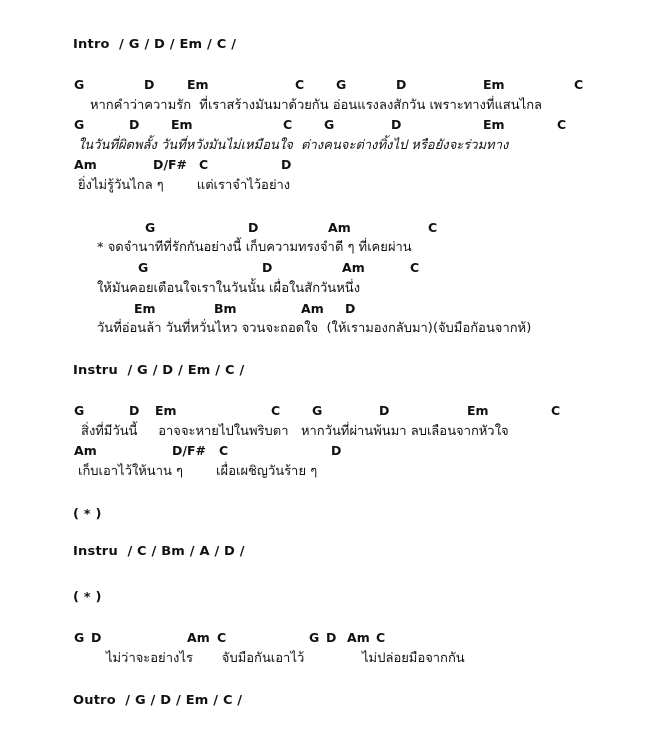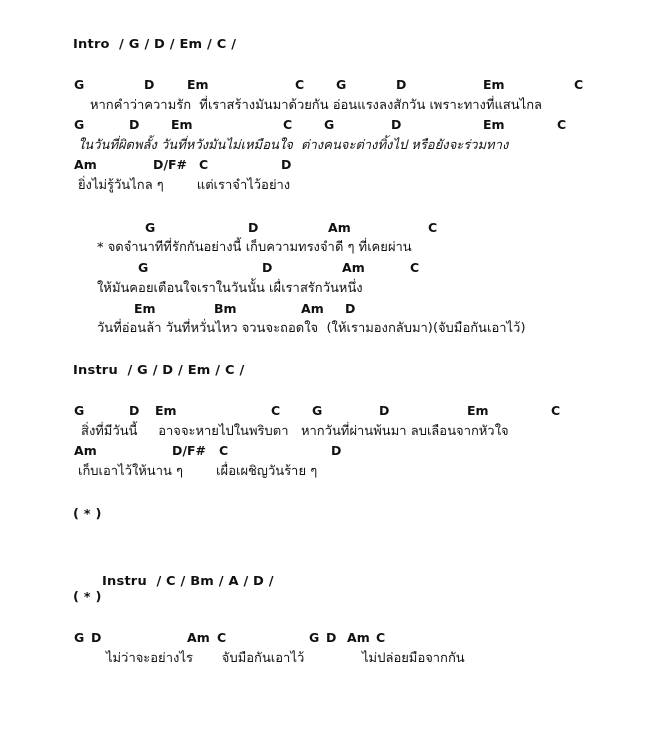--- a/index.html
+++ b/index.html
@@ -57,28 +57,28 @@
         <span class="chord" style="left: 328px; top: 220px;">Am</span>
         <span class="chord" style="left: 428px; top: 220px;">C</span>
       </div>
     <div class="line lyric" style="left:97px; top:238px;">* จดจำนาทีที่รักกันอย่างนี้ เก็บความทรงจำดี ๆ ที่เคยผ่าน</div>
     <div>
         <span class="chord" style="left: 138px; top: 260px;">G</span>
         <span class="chord" style="left: 262px; top: 260px;">D</span>
         <span class="chord" style="left: 342px; top: 260px;">Am</span>
         <span class="chord" style="left: 410px; top: 260px;">C</span>
       </div>
-    <div class="line lyric" style="left:97px; top:279px;">ให้มันคอยเตือนใจเราในวันนั้น เผื่เราสรักวันหนึ่ง</div>
+    <div class="line lyric" style="left:97px; top:279px;">ให้มันคอยเตือนใจเราในวันนั้น เผื่อในสักวันหนึ่ง</div>
     <div>
         <span class="chord" style="left: 134px; top: 301px;">Em</span>
         <span class="chord" style="left: 214px; top: 301px;">Bm</span>
         <span class="chord" style="left: 301px; top: 301px;">Am</span>
         <span class="chord" style="left: 345px; top: 301px;">D</span>
       </div>
-    <div class="line lyric" style="left:97px; top:319px;">วันที่อ่อนล้า วันที่หวั่นไหว จวนจะถอดใจ  (ให้เรามองกลับมา)(จับมือกันเอาไว้)</div>
+    <div class="line lyric" style="left:97px; top:319px;">วันที่อ่อนล้า วันที่หวั่นไหว จวนจะถอดใจ  (ให้เรามองกลับมา)(จับมือกัอนจากห้)</div>
   </div>
 
   <div class="line hdr" style="left:73px; top:361px;"><span>Instru</span>  <span>/ G / D / Em / C /</span></div>
 
   <div>
     <div>
         <span class="chord" style="left: 74px; top: 403px;">G</span>
         <span class="chord" style="left: 129px; top: 403px;">D</span>
         <span class="chord" style="left: 155px; top: 403px;">Em</span>
         <span class="chord" style="left: 271px; top: 403px;">C</span>
@@ -92,32 +92,33 @@
         <span class="chord" style="left: 74px; top: 443px;">Am</span>
         <span class="chord" style="left: 172px; top: 443px;">D/F#</span>
         <span class="chord" style="left: 219px; top: 443px;">C</span>
         <span class="chord" style="left: 331px; top: 443px;">D</span>
       </div>
     <div class="line lyric" style="left:78px; top:462px;">เก็บเอาไว้ให้นาน ๆ        เผื่อเผชิญวันร้าย ๆ</div>
   </div>
 
   <div class="line hdr" style="left:73px; top:505px;">( * )</div>
 
-  <div class="line hdr" style="left:73px; top:572px;margin-left:29px;"><span>Instru</span>  <span>/ C / Bm / A / D /</span></div>
+  <div class="line hdr" style="left:73px; top:542px;"><span>Instru</span>  <span>/ C / Bm / A / D /</span></div>
 
   <div class="line hdr" style="left:73px; top:588px;">( * )</div>
 
   <div>
     <div>
         <span class="chord" style="left: 74px; top: 630px;">G</span>
         <span class="chord" style="left: 91px; top: 630px;">D</span>
         <span class="chord" style="left: 187px; top: 630px;">Am</span>
         <span class="chord" style="left: 217px; top: 630px;">C</span>
         <span class="chord" style="left: 309px; top: 630px;">G</span>
         <span class="chord" style="left: 326px; top: 630px;">D</span>
         <span class="chord" style="left: 347px; top: 630px;">Am</span>
         <span class="chord" style="left: 376px; top: 630px;">C</span>
       </div>
     <div class="line lyric" style="left:106px; top:649px;">ไม่ว่าจะอย่างไร       จับมือกันเอาไว้              ไม่ปล่อยมือจากกัน</div>
   </div>
 
+  <div class="line hdr" style="left:73px; top:691px;"><span>Outro</span>  <span>/ G / D / Em / C /</span></div>
 
 </div>
 
 </body></html>

